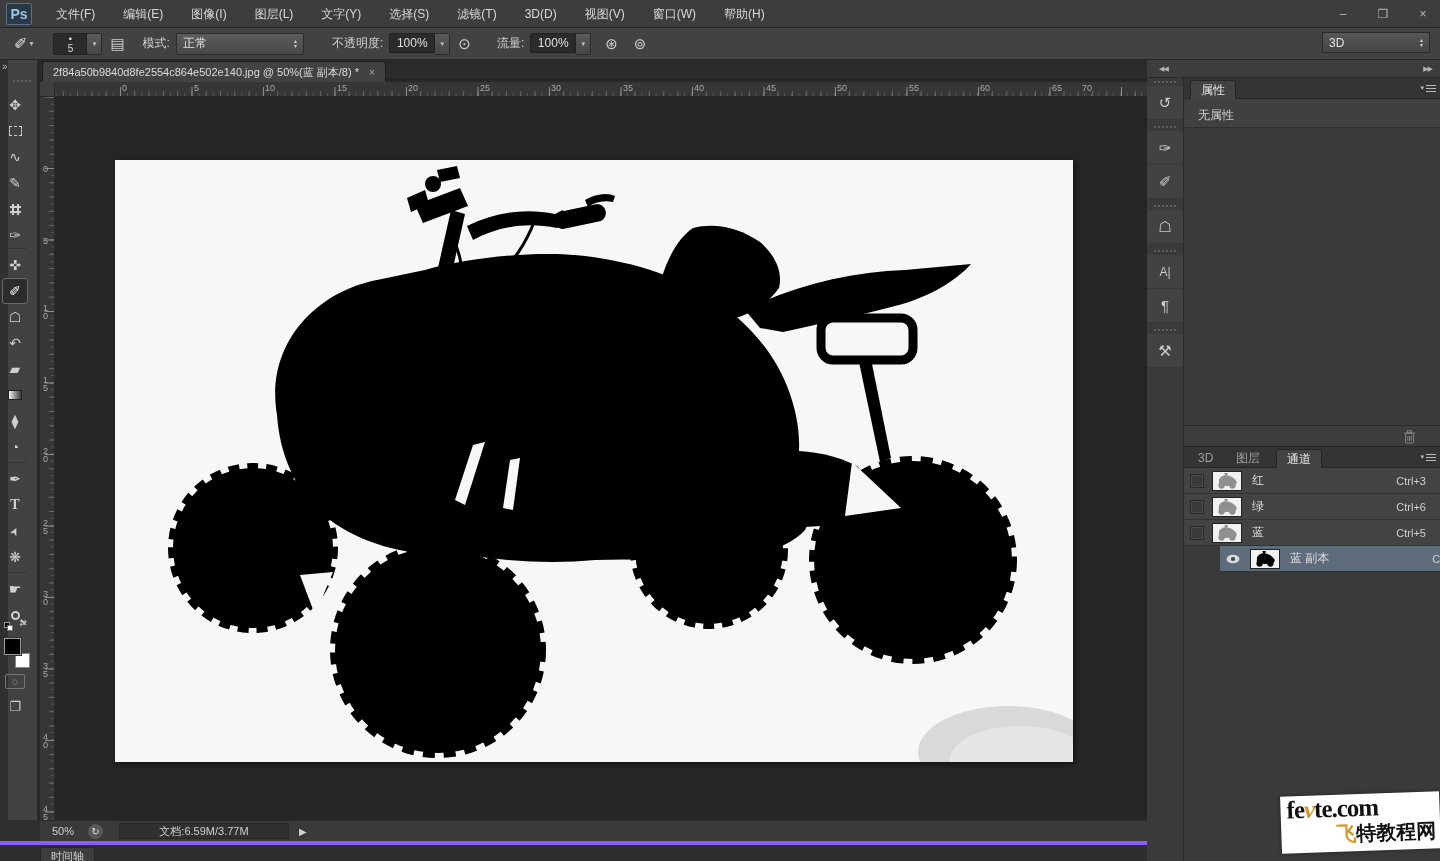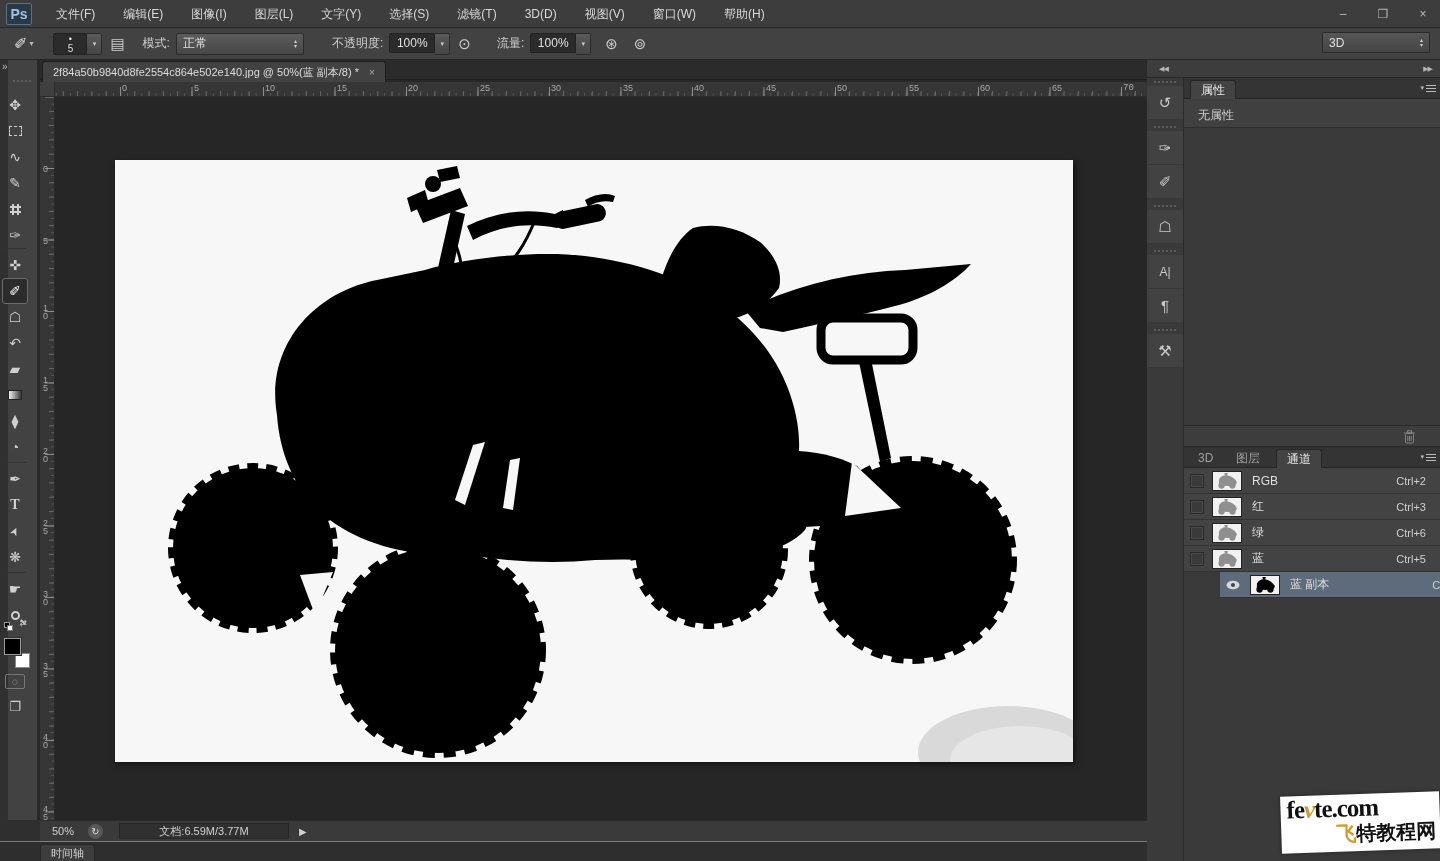--- a/index.html
+++ b/index.html
@@ -77,21 +77,21 @@
 
   .pasteboard { position:absolute; left:55px; top:97px; width:1092px; height:723px; background:#262626; overflow:hidden; }
   .canvas { position:absolute; left:60px; top:63px; width:958px; height:602px; background:#f7f7f7; box-shadow:2px 2px 6px rgba(0,0,0,0.55); overflow:hidden; }
 
   
   .statusbar { position:absolute; left:40px; top:820px; width:1107px; height:21px; background:#3a3a3a; border-top:1px solid #2a2a2a; display:flex; align-items:center; font-size:11px; color:#cfcfcf; }
   .statusbar .zoomval { margin-left:12px; width:36px; }
   .sync-icon { width:15px; height:15px; border-radius:50%; background:#585858; color:#ddd; font-size:10px; line-height:15px; text-align:center; margin-right:16px; }
   .doc-field { width:170px; height:16px; background:#303030; border:1px solid #262626; display:flex; align-items:center; justify-content:center; }
   .status-arrow { color:#111; text-shadow:0 0 1px #000; margin-left:10px; font-size:10px; color:#cfcfcf; }
-  .timeline-strip { position:absolute; left:0; top:841px; width:1147px; height:20px; background:#2e2e2e; border-top:1px solid #8b5cf6; }
+  .timeline-strip { position:absolute; left:0; top:841px; width:1147px; height:20px; background:#2e2e2e; border-top:4px solid #8b5cf6; }
   .timeline-tab { position:absolute; left:40px; top:2px; height:18px; background:#3d3d3d; border:1px solid #262626; border-bottom:none; border-radius:3px 3px 0 0; padding:0 10px; font-size:11px; color:#cfcfcf; line-height:17px; }
   .corner-bl { position:absolute; left:0; top:820px; width:40px; height:41px; background:#2f2f2f; }
 
   
   .dock { position:absolute; left:1147px; top:60px; width:293px; height:801px; background:#333; }
   .dock-header { position:absolute; left:0; top:0; width:293px; height:18px; background:#3d3d3d; border-bottom:1px solid #2a2a2a; font-size:7px; color:#b5b5b5; }
   .dock-header .larr { position:absolute; left:12px; top:5px; letter-spacing:-1px; }
   .dock-header .rarr { position:absolute; right:8px; top:5px; letter-spacing:-1px; }
   .icon-strip { position:absolute; left:0; top:18px; width:37px; height:783px; background:#3a3a3a; border-right:1px solid #2a2a2a; }
   .strip-cell { position:absolute; left:0; width:36px; height:34px; display:flex; align-items:center; justify-content:center; color:#c9c9c9; font-size:15px; background:#424242; border-bottom:1px solid #383838; }
@@ -295,21 +295,21 @@
     <span class="rlabel" style="left:353px;">20</span>
     <span class="rlabel" style="left:425px;">25</span>
     <span class="rlabel" style="left:496px;">30</span>
     <span class="rlabel" style="left:568px;">35</span>
     <span class="rlabel" style="left:639px;">40</span>
     <span class="rlabel" style="left:711px;">45</span>
     <span class="rlabel" style="left:782px;">50</span>
     <span class="rlabel" style="left:854px;">55</span>
     <span class="rlabel" style="left:925px;">60</span>
     <span class="rlabel" style="left:997px;">65</span>
-    <span class="rlabel" style="left:1068px;font-family:Liberation Mono, monospace;">70</span>
+    <span class="rlabel" style="left:1027px;">70</span>
   </div>
   <div class="ruler-v">
     <span class="rlabel" style="top:68px;">0</span>
     <span class="rlabel" style="top:140px;">5</span>
     <span class="rlabel" style="top:207px;">10</span>
     <span class="rlabel" style="top:279px;">15</span>
     <span class="rlabel" style="top:350px;">20</span>
     <span class="rlabel" style="top:422px;">25</span>
     <span class="rlabel" style="top:493px;">30</span>
     <span class="rlabel" style="top:565px;">35</span>
@@ -442,33 +442,20 @@
           <div class="ptab" style="left:4px;">3D</div>
           <div class="ptab" style="left:42px;">图层</div>
           <div class="ptab active" style="left:92px;">通道</div>
           <div class="pmenu">
             <span class="tri">▾</span>
             <span class="lines"></span>
           </div>
         </div>
         <div class="chan-rows">
 
-          <div class="chan-row">
-            <span class="vis-box"></span>
-            <span class="chan-thumb">
-              <svg width="28" height="18" viewBox="0 0 30 20" fill="#8f8f8f">
-                  <path d="M6,9 C7,5 12,3 16,4 C21,5 24,8 26,11 L25,14 C22,16 9,16 6,14 Z"></path>
-                  <circle cx="9" cy="15" r="3.5"></circle>
-                  <circle cx="21" cy="15" r="3.5"></circle>
-                  <path d="M13,4 L12,1 L16,1 L15,4 Z"></path>
-                </svg>
-            </span>
-            <span class="chan-label">RGB</span>
-            <span class="chan-key">Ctrl+2</span>
-          </div>
 
           <div class="chan-row">
             <span class="vis-box"></span>
             <span class="chan-thumb">
               <svg width="28" height="18" viewBox="0 0 30 20" fill="#8f8f8f">
                   <path d="M6,9 C7,5 12,3 16,4 C21,5 24,8 26,11 L25,14 C22,16 9,16 6,14 Z"></path>
                   <circle cx="9" cy="15" r="3.5"></circle>
                   <circle cx="21" cy="15" r="3.5"></circle>
                   <path d="M13,4 L12,1 L16,1 L15,4 Z"></path>
                 </svg>

